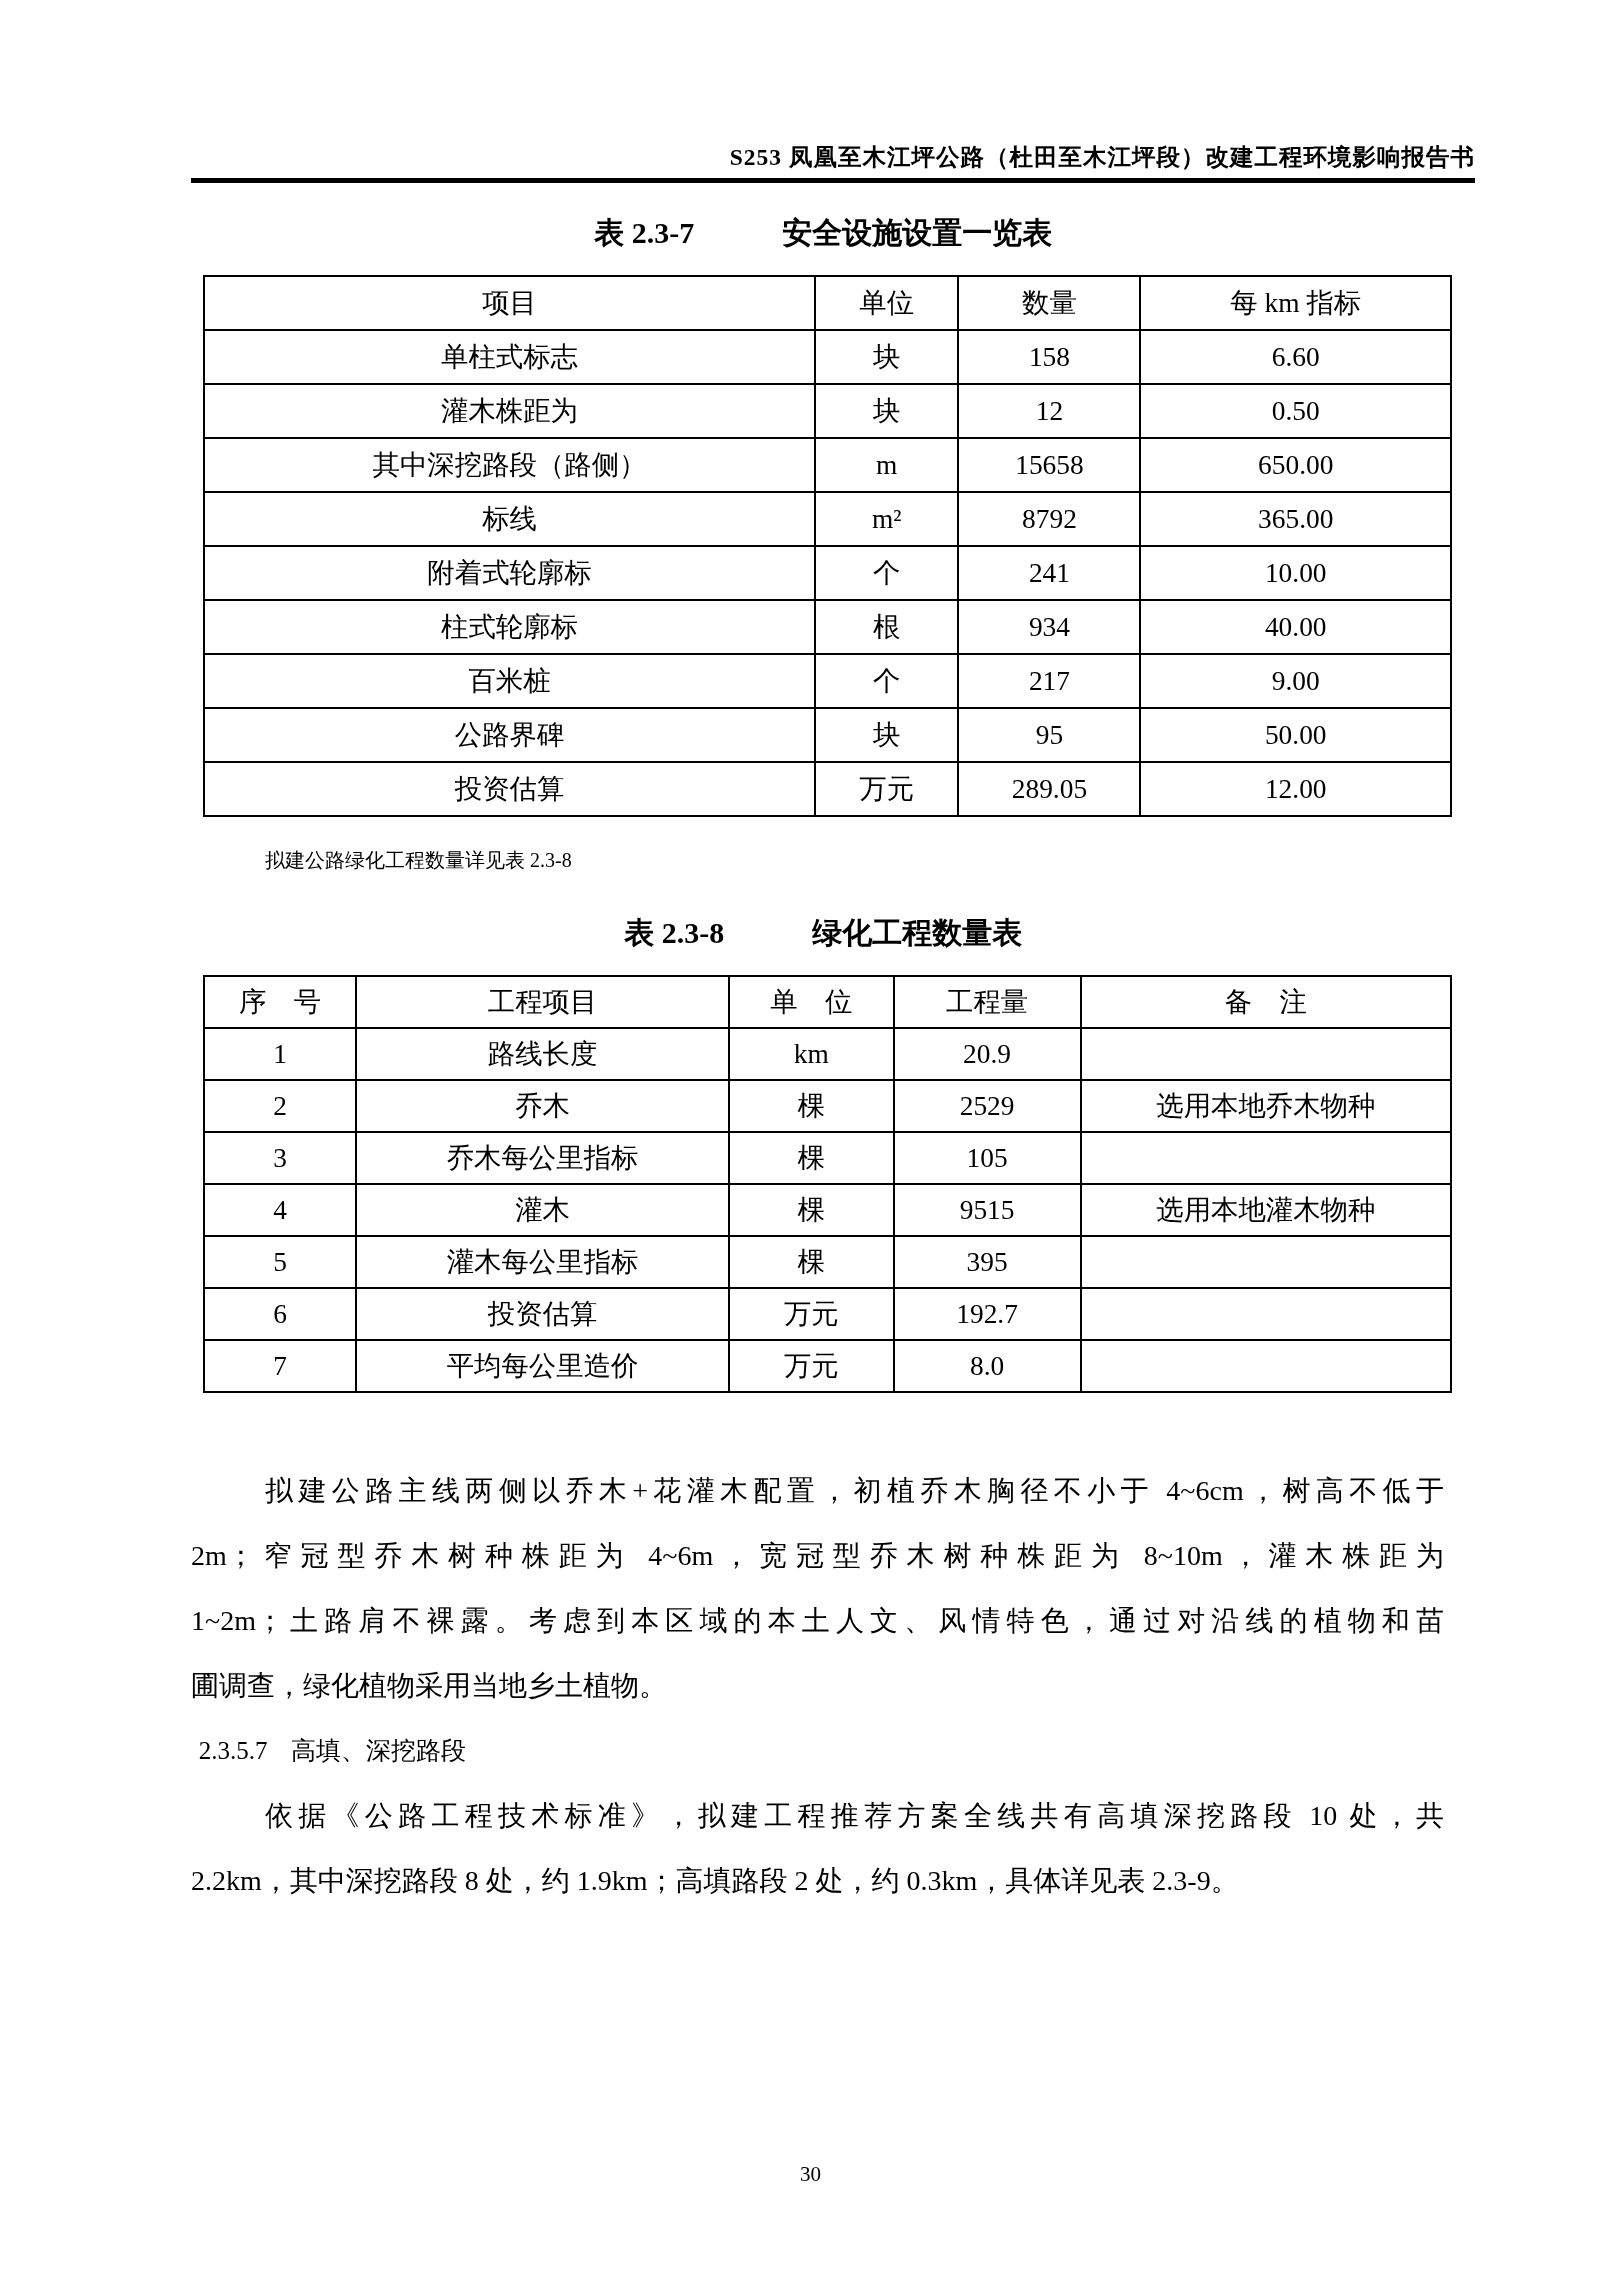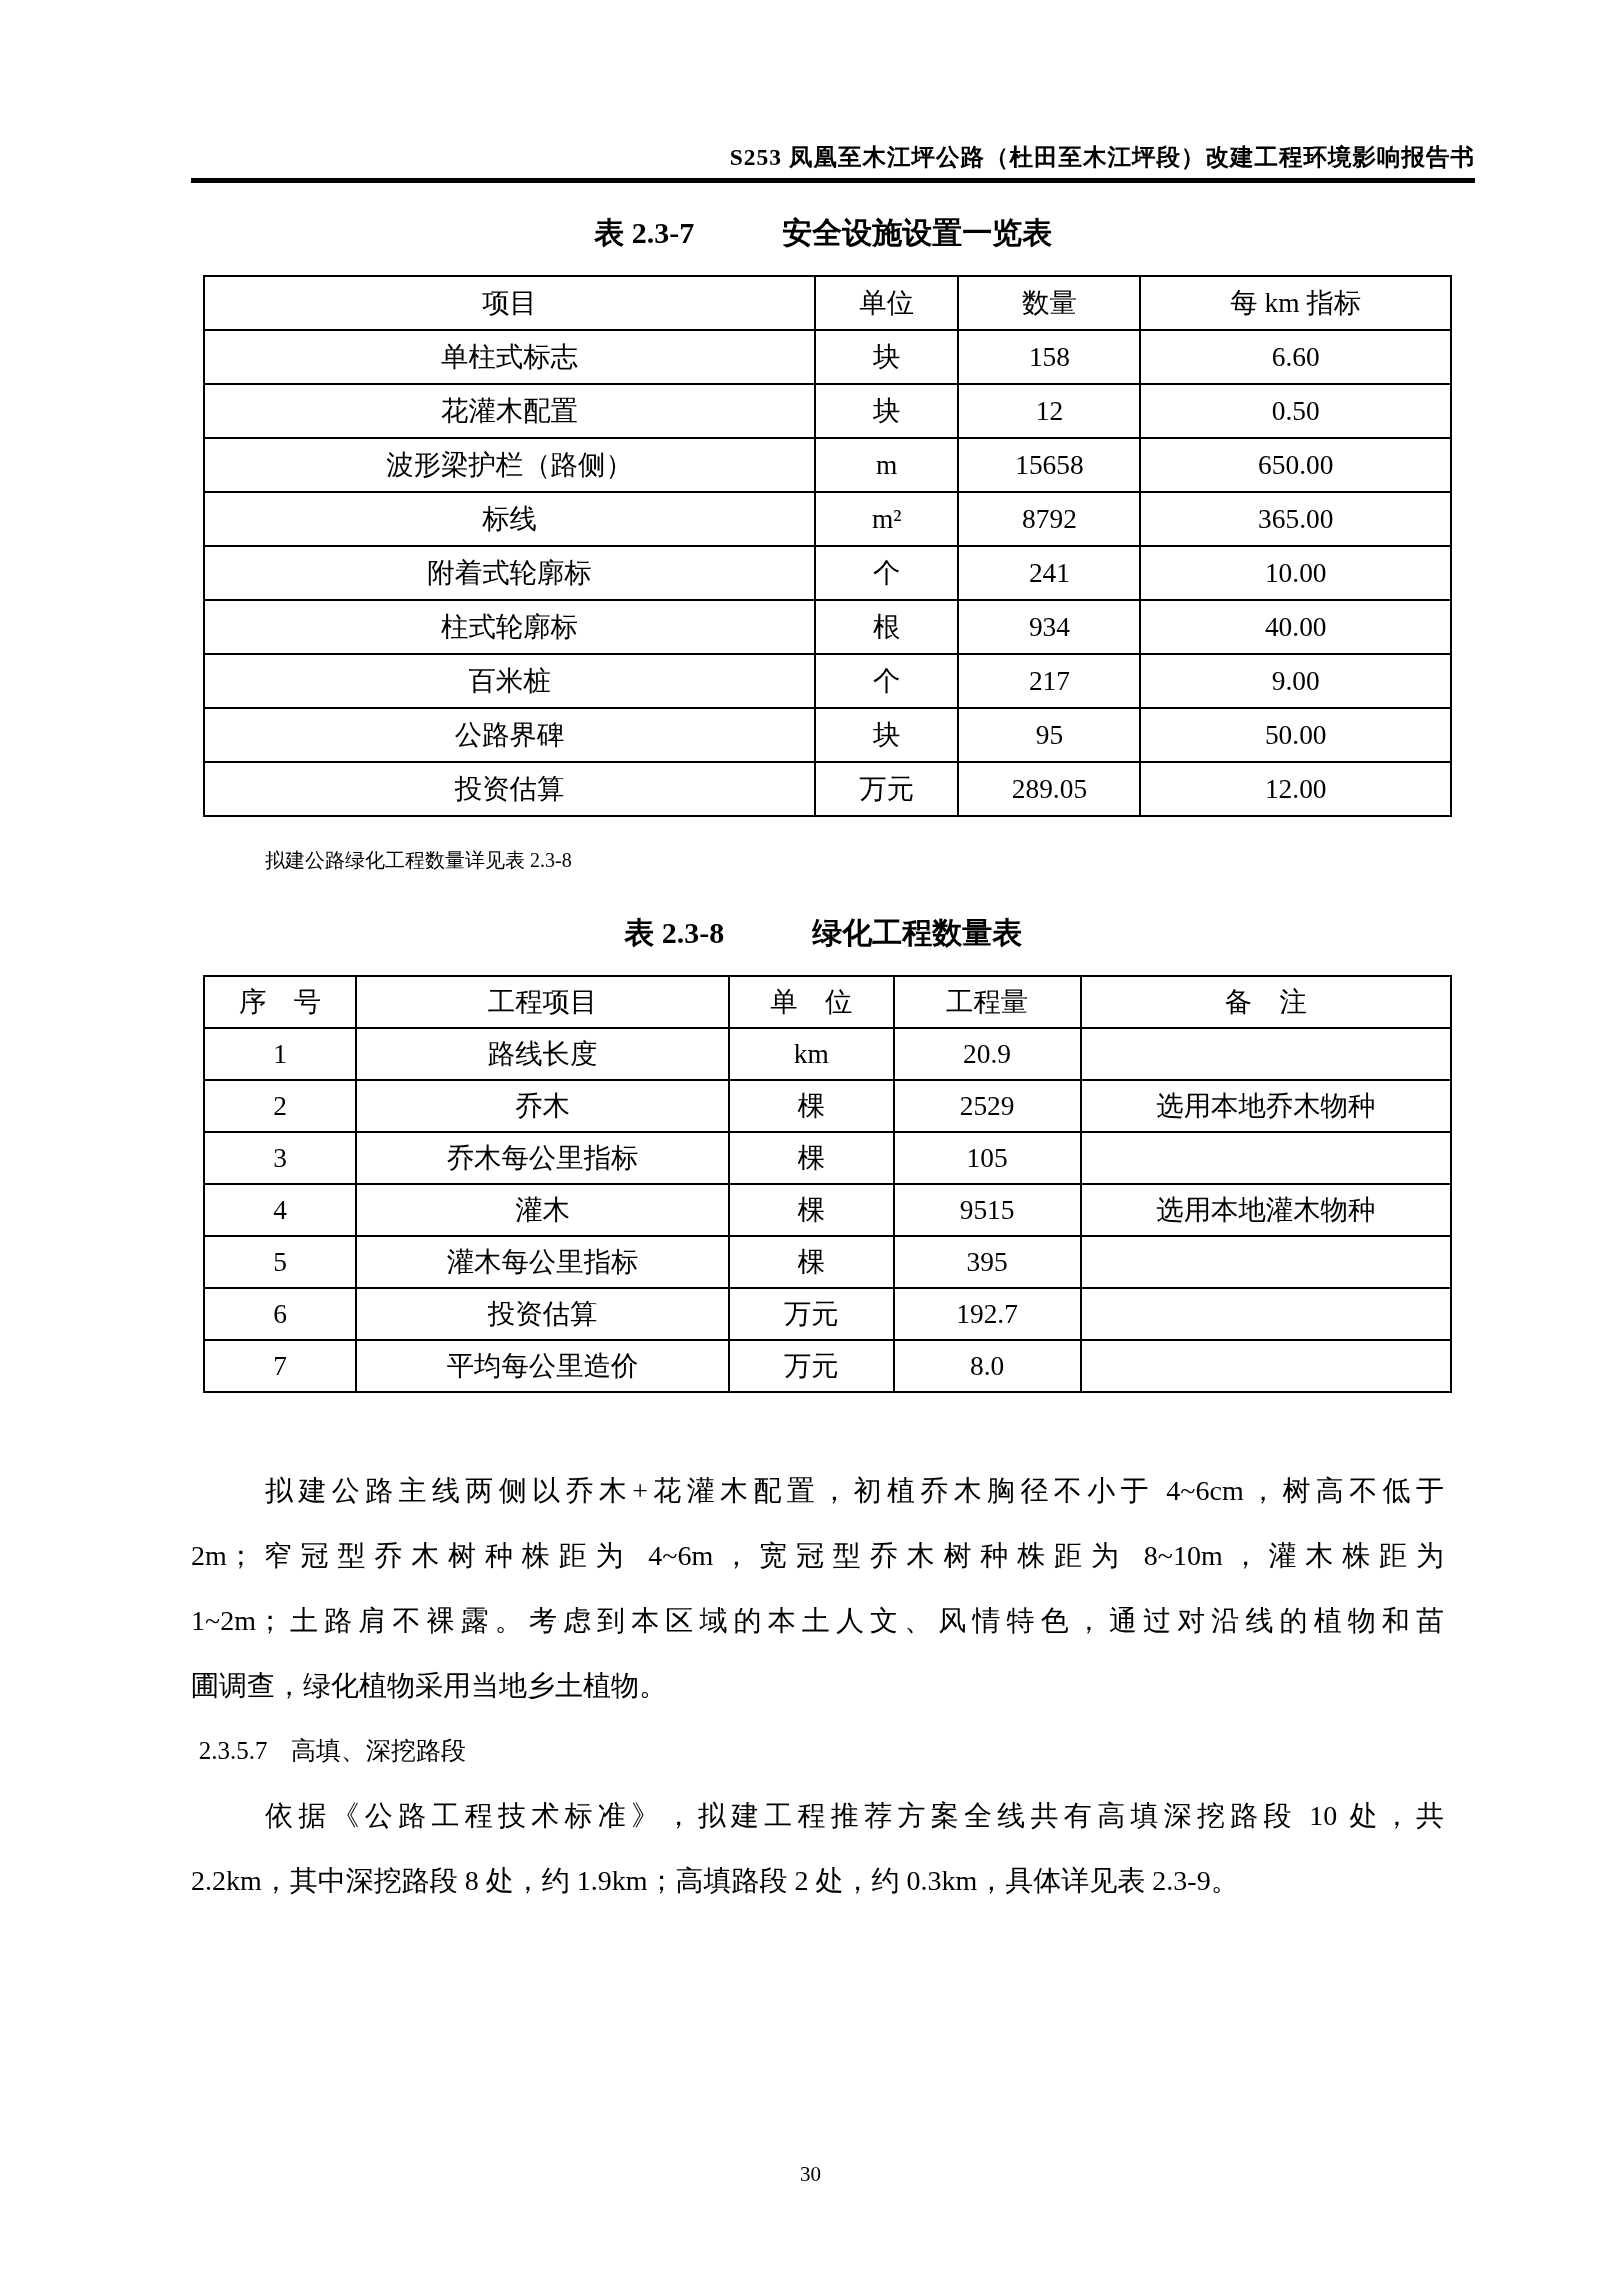--- a/index.html
+++ b/index.html
@@ -136,27 +136,27 @@
         <th>数量</th>
         <th>每 km 指标</th>
       </tr>
       <tr>
         <td>单柱式标志</td>
         <td>块</td>
         <td>158</td>
         <td>6.60</td>
       </tr>
       <tr>
-        <td>花灌木配置</td>
+        <td>灌木株距为</td>
         <td>块</td>
         <td>12</td>
         <td>0.50</td>
       </tr>
       <tr>
-        <td>波形梁护栏（路侧）</td>
+        <td>其中深挖路段（路侧）</td>
         <td>m</td>
         <td>15658</td>
         <td>650.00</td>
       </tr>
       <tr>
         <td>标线</td>
         <td>m²</td>
         <td>8792</td>
         <td>365.00</td>
       </tr>

